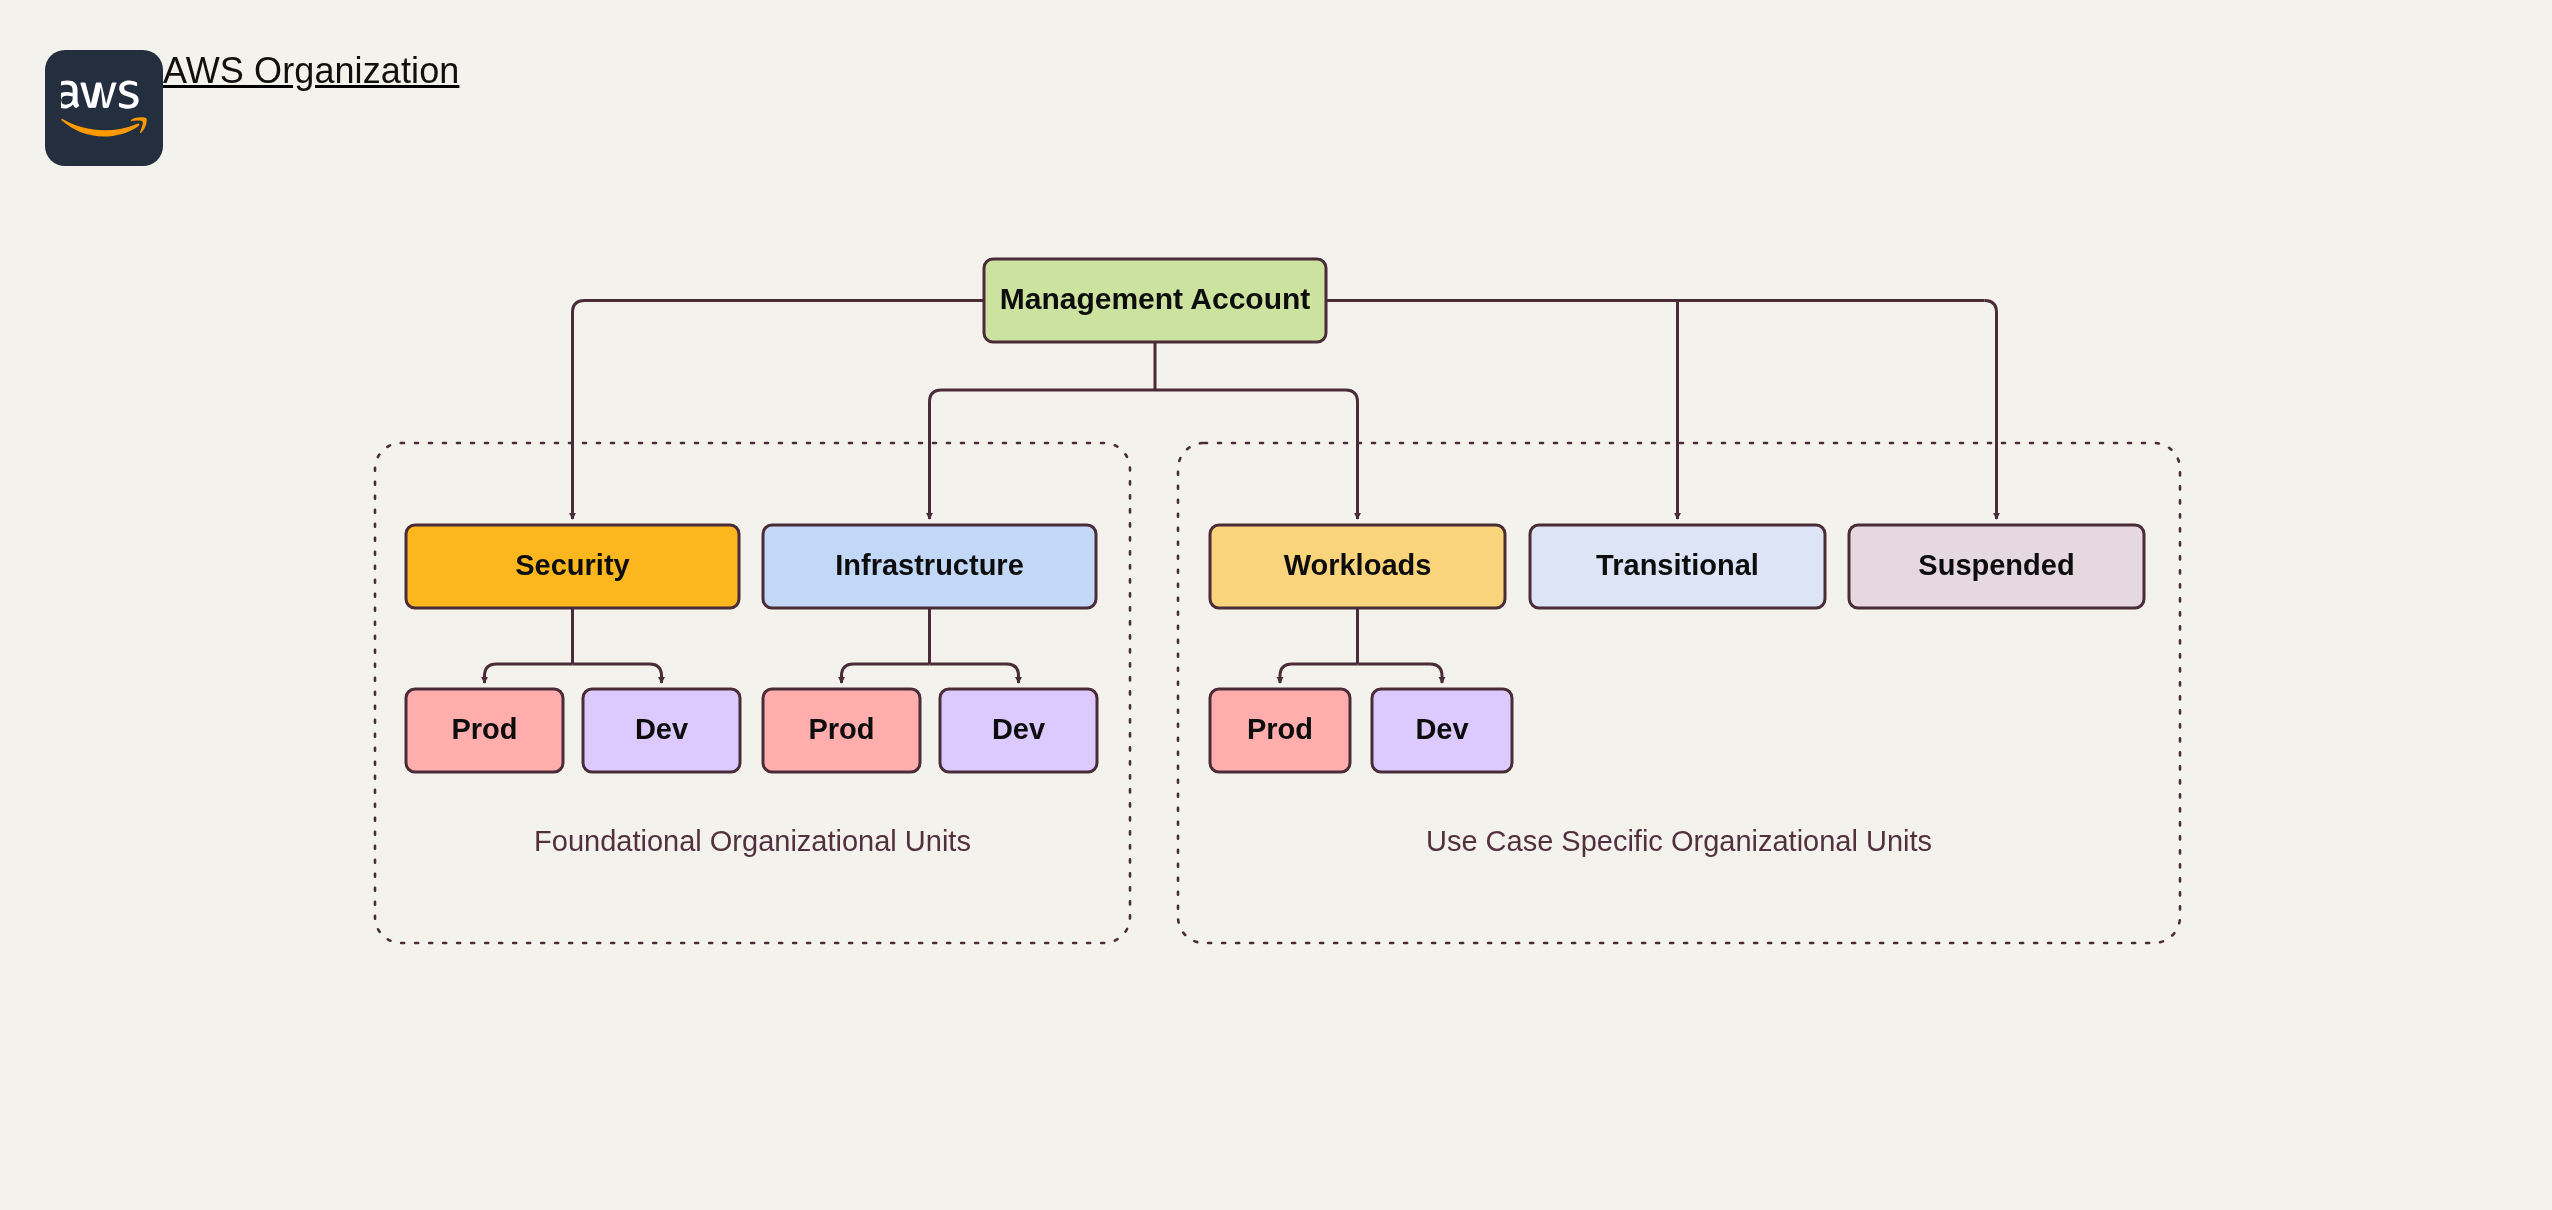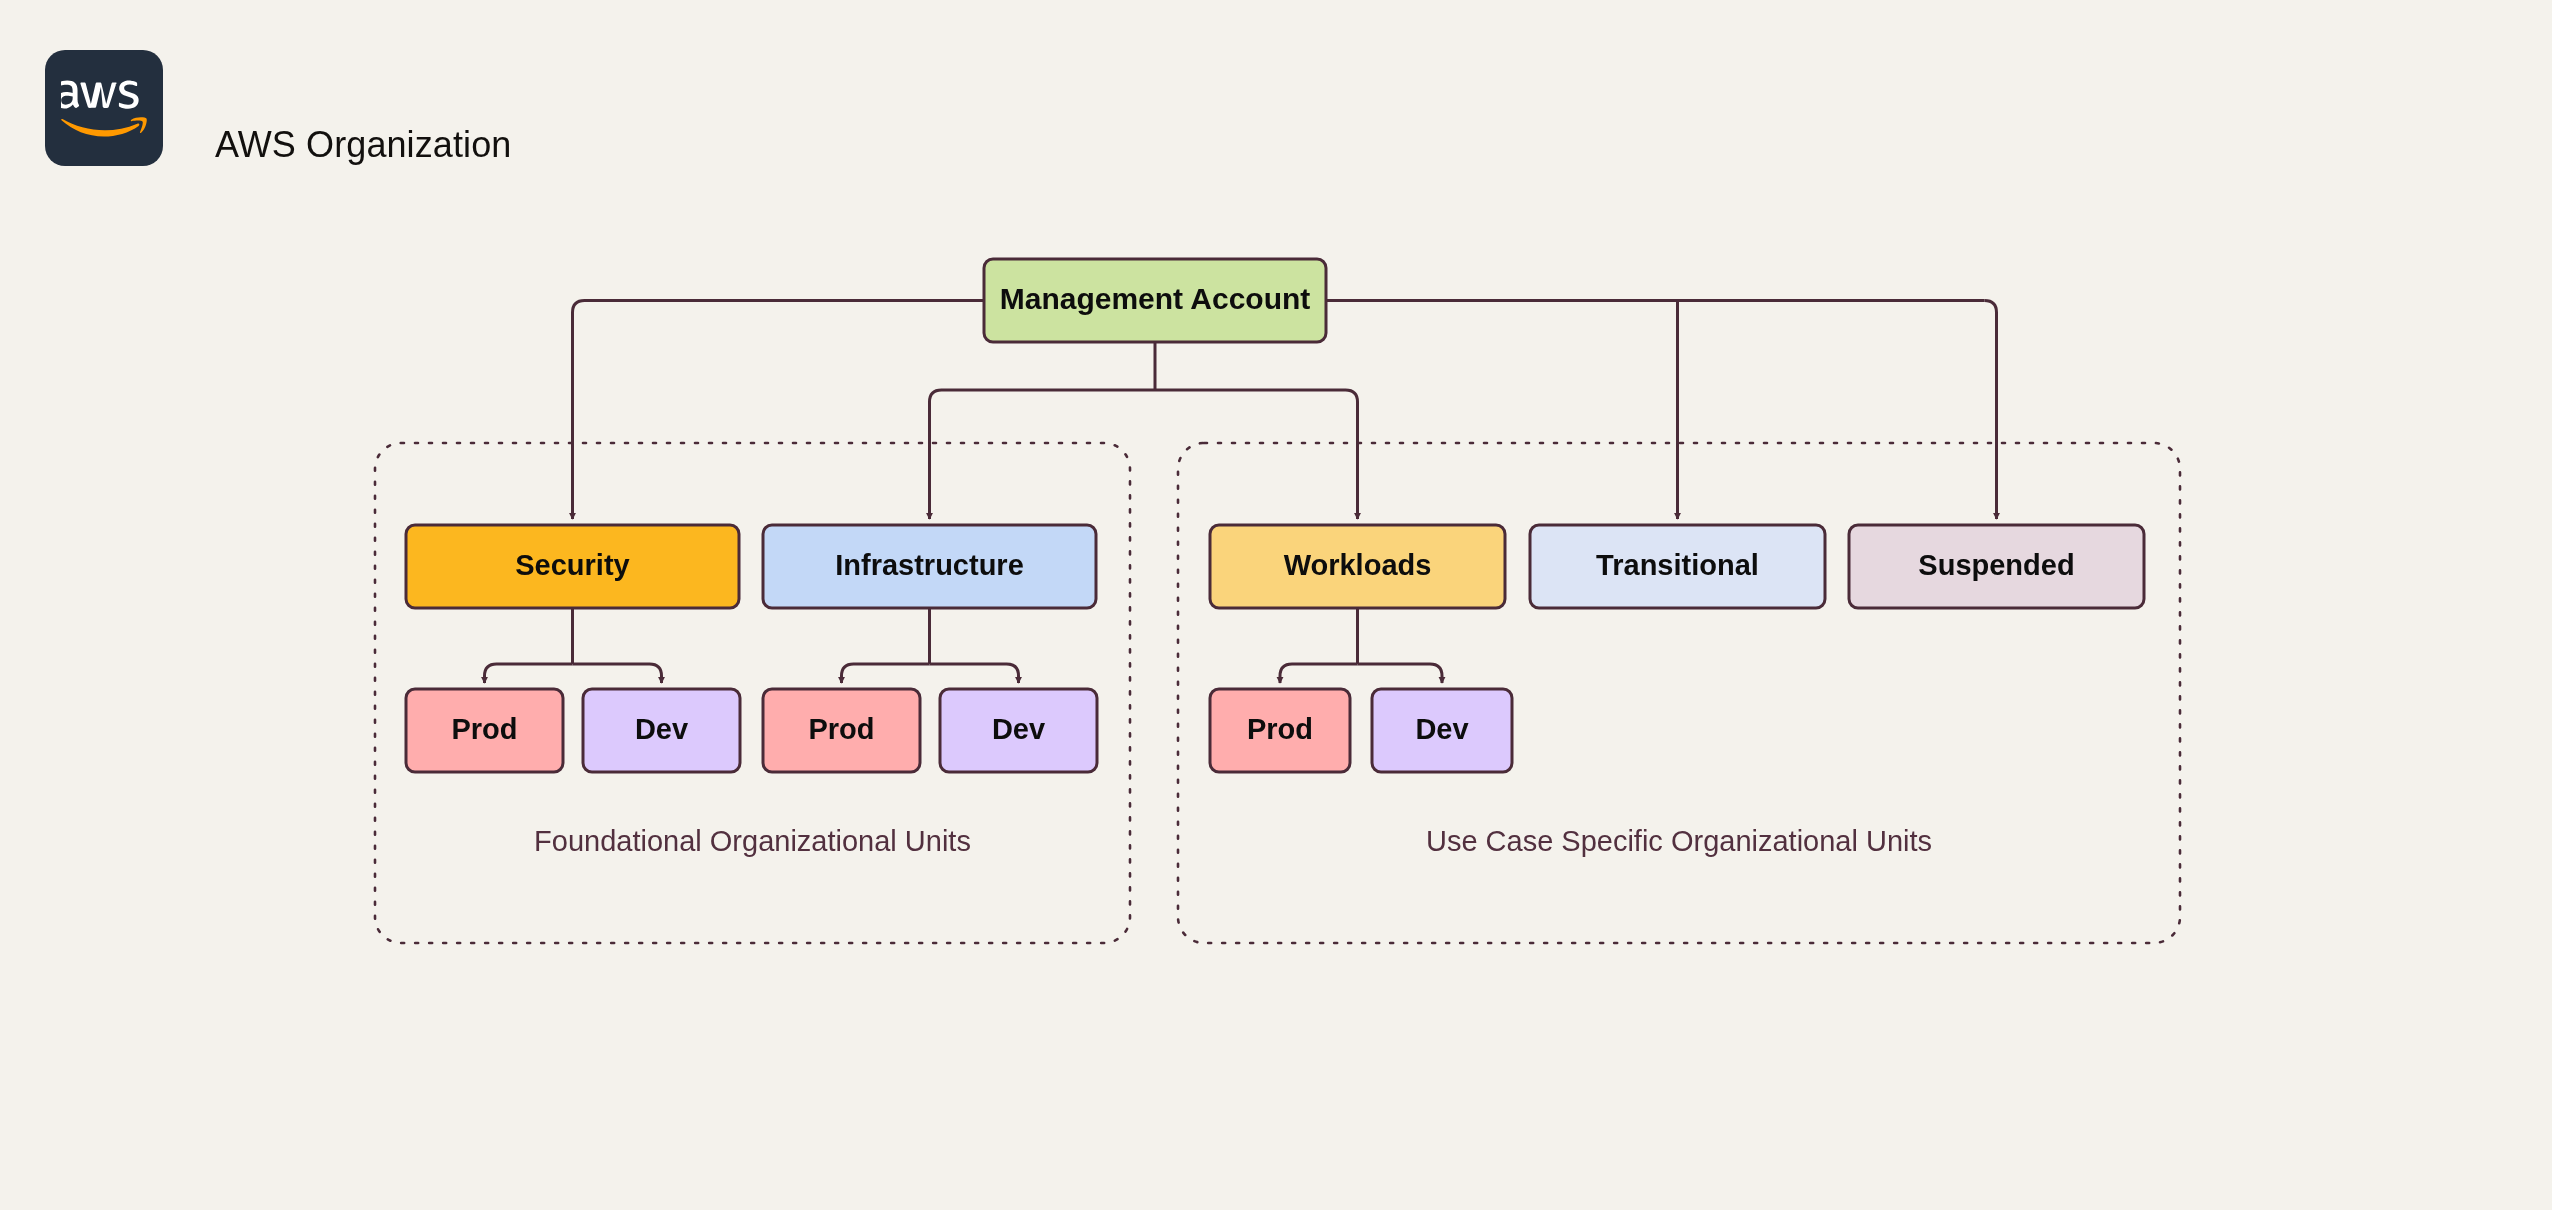--- a/index.html
+++ b/index.html
@@ -16,22 +16,22 @@
     font-family: "Liberation Sans", sans-serif;
     -webkit-font-smoothing: antialiased;
   }
 
   
   #header {
     position: absolute;
     left: 45px;
     top: 50px;
     display: flex;
-    align-items: flex-end;
-    gap: 52px;
+    align-items: flex-start;
+    text-decoration: underline;
   }
   #logo-tile {
     width: 118px;
     height: 116px;
     border-radius: 20px;
     background: #232F3E;
     display: flex;
     align-items: center;
     justify-content: center;
     flex: none;

